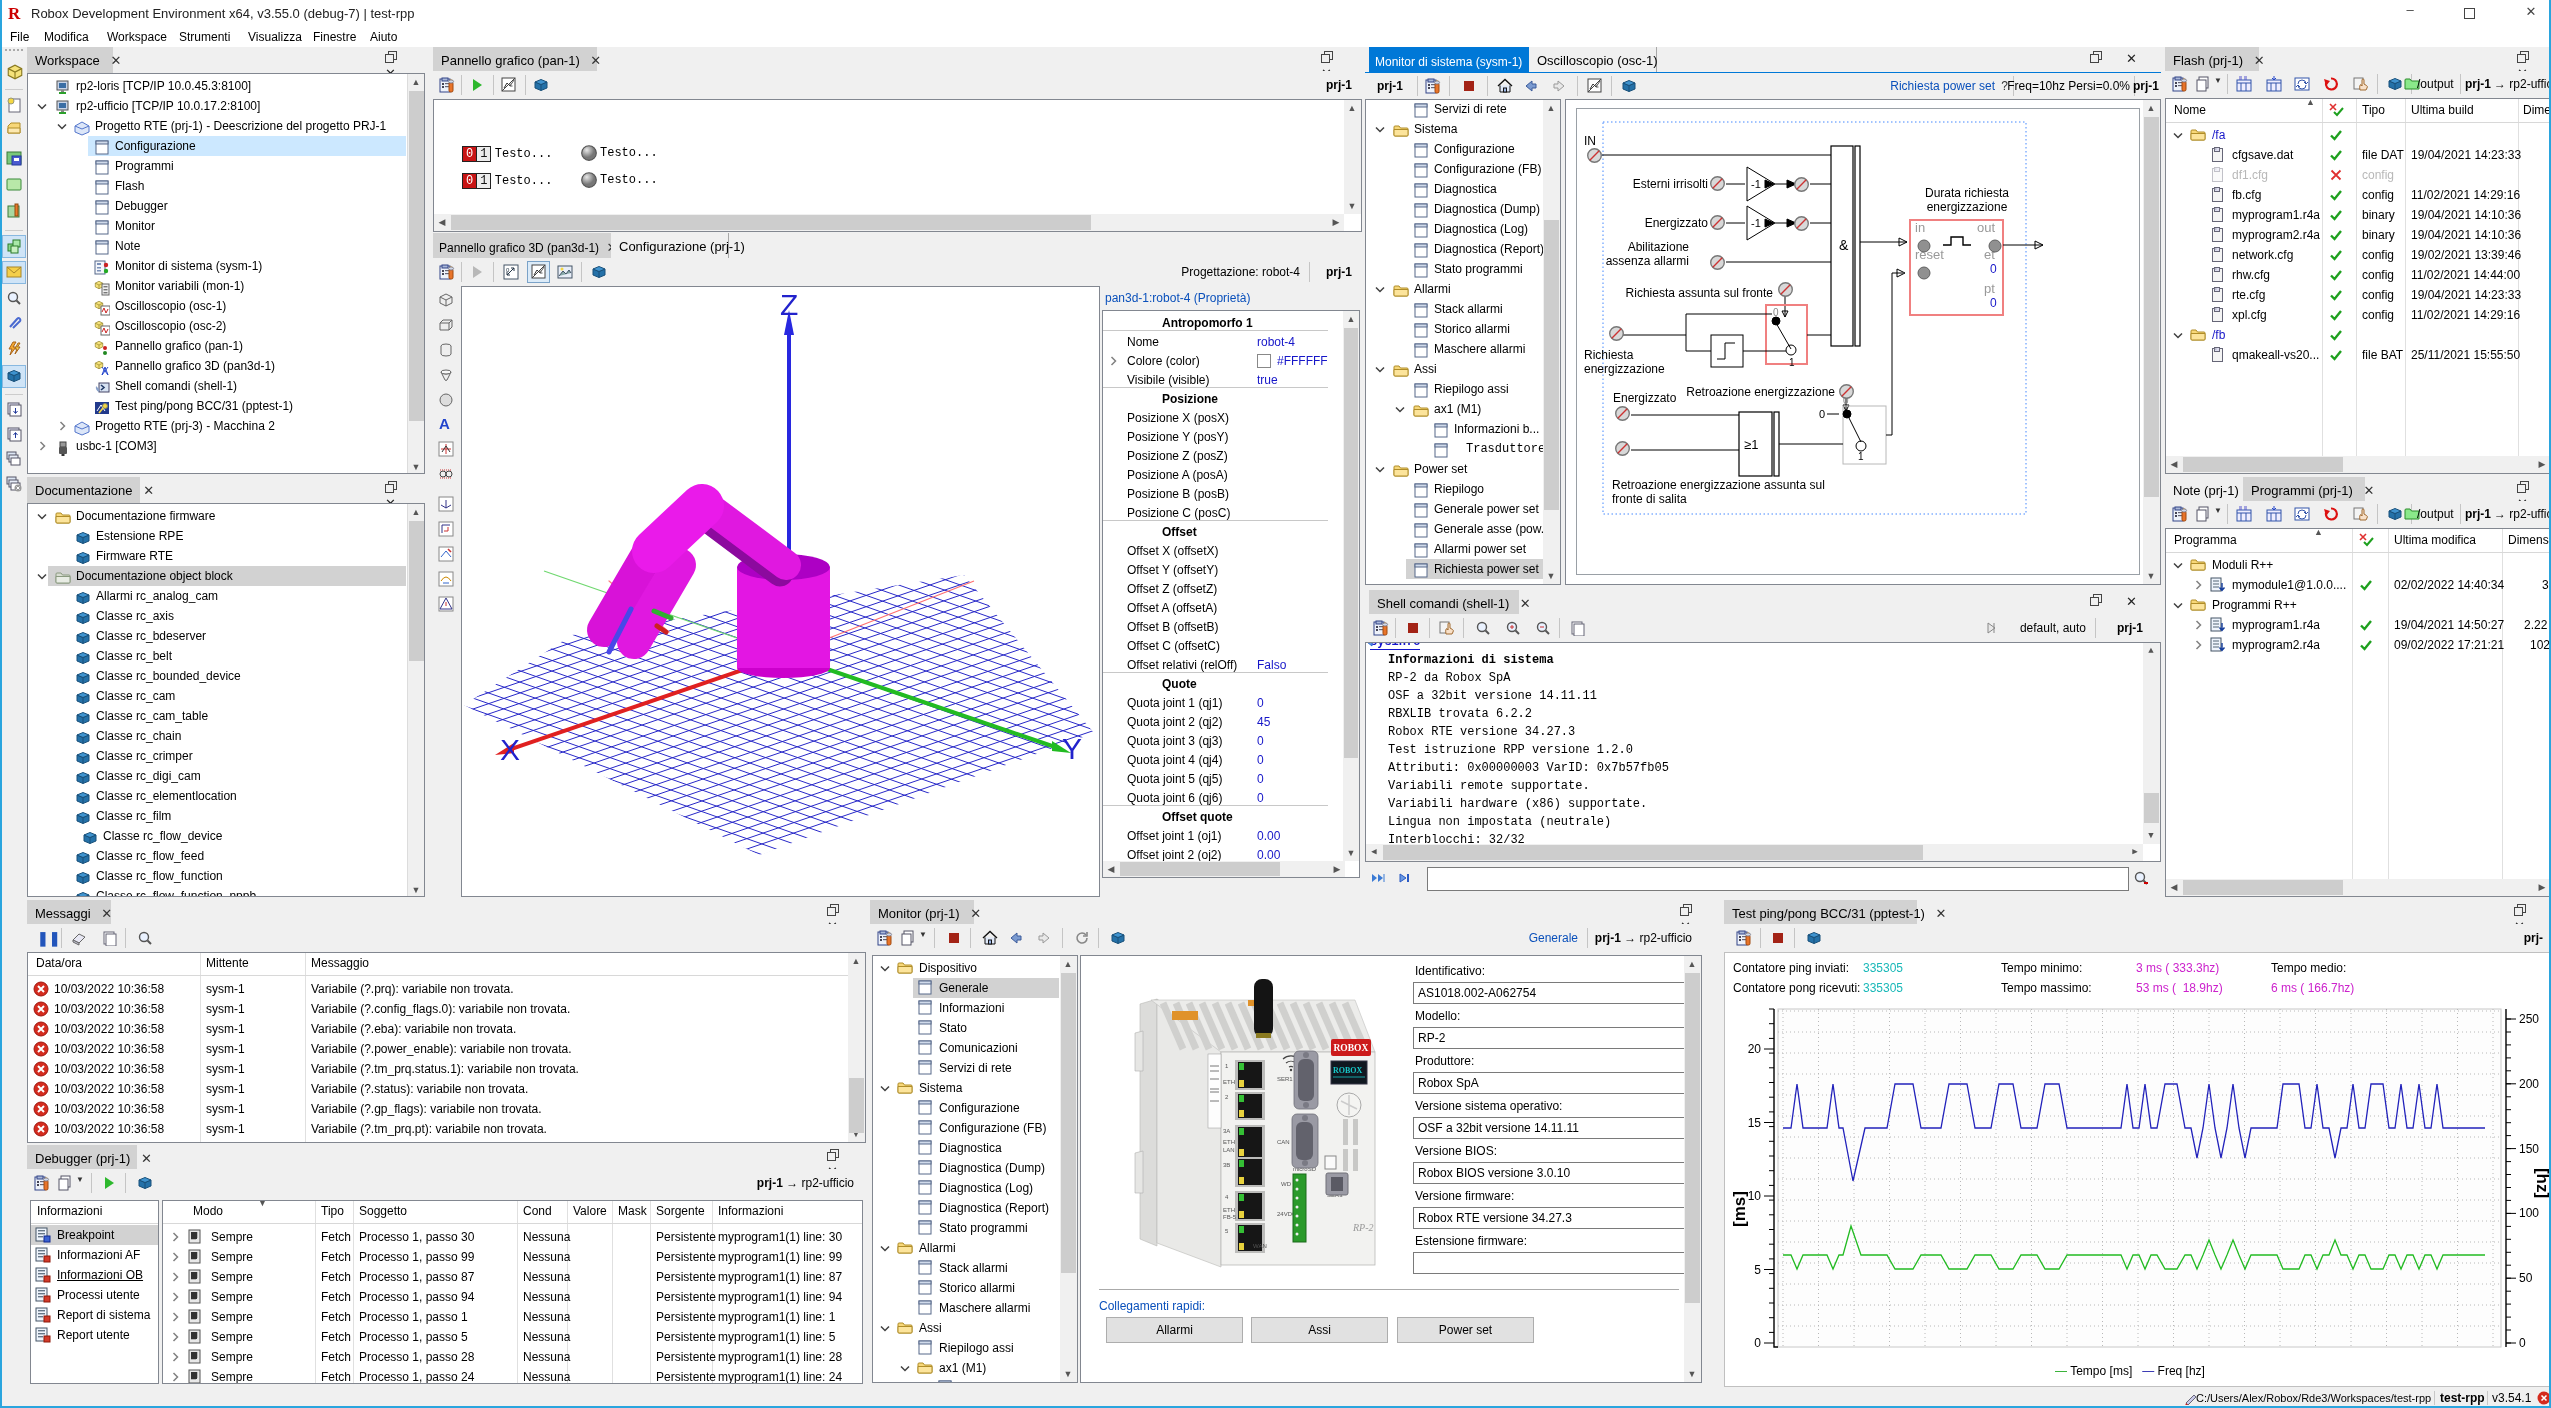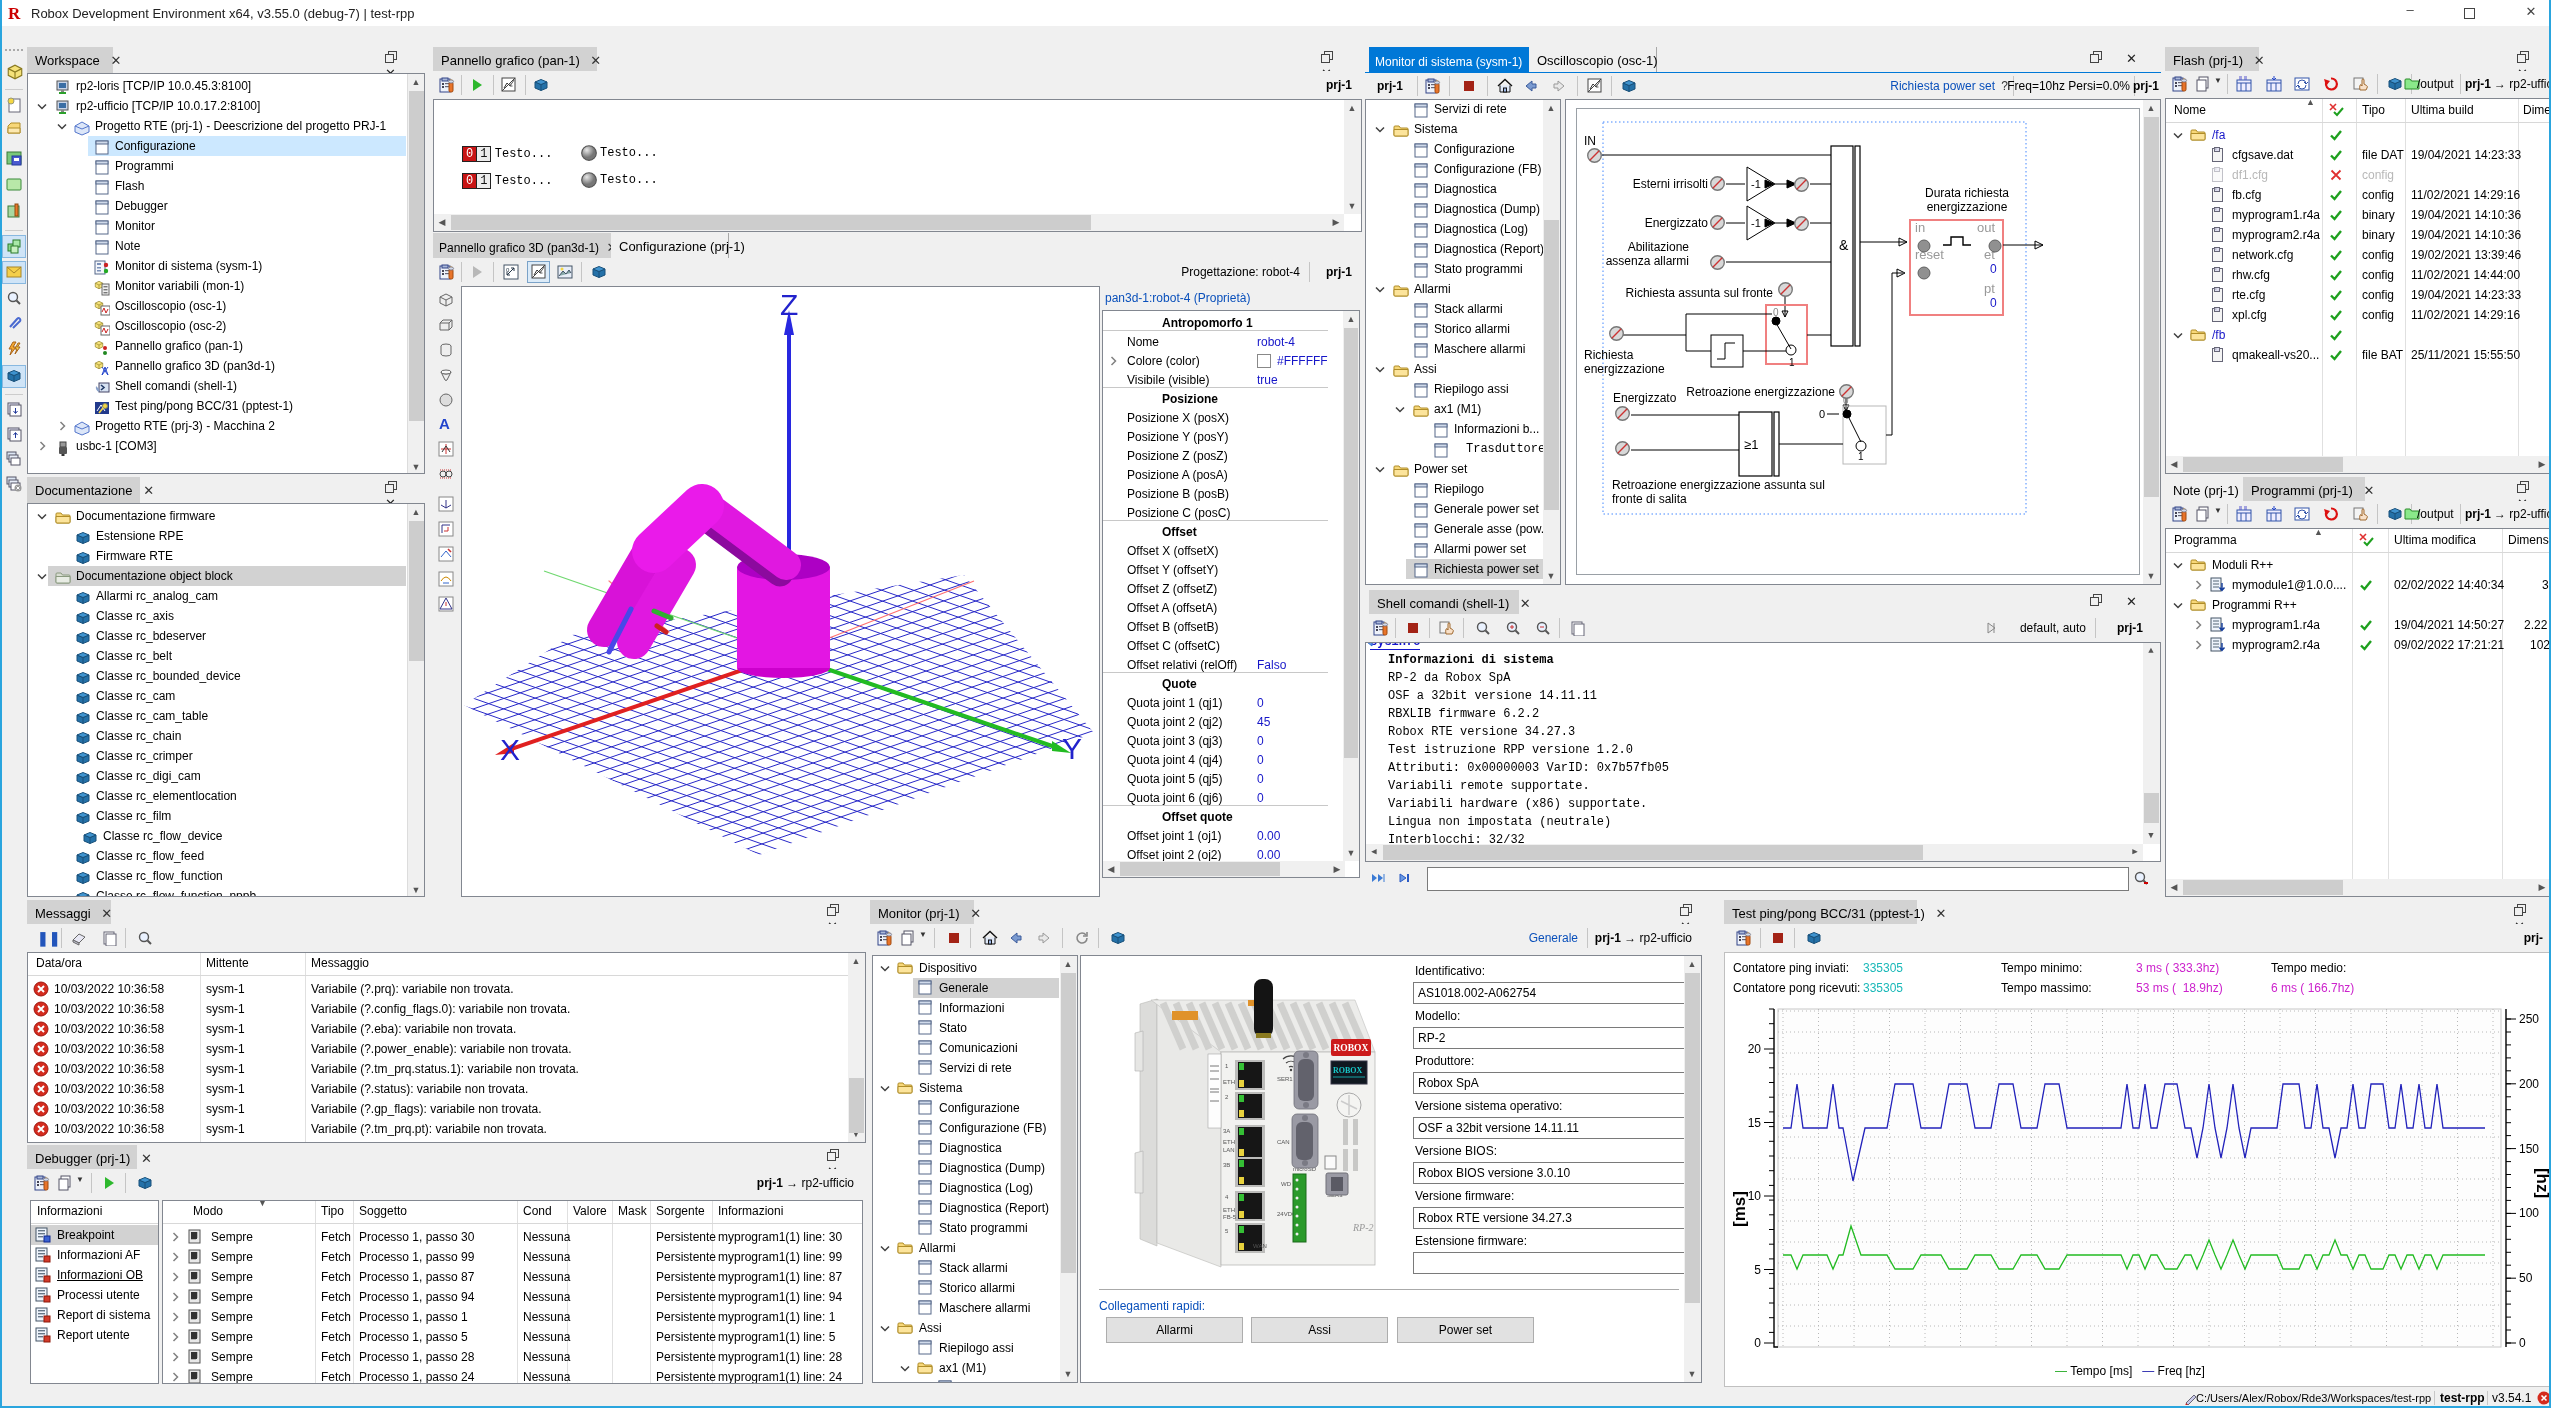--- a/index.html
+++ b/index.html
@@ -254,20 +254,29 @@
         <text x="1" y="14" font-family="Liberation Serif" font-size="17" font-weight="bold" fill="#cc0000">R</text>
       </svg>
     <div class="abs" style="left:31px;top:6px;font-size:13px;color:#222;">Robox Development Environment x64, v3.55.0 (debug-7) | test-rpp</div>
     <div class="abs" style="left:2395px;top:2px;width:30px;text-align:center;color:#444;font-size:13px;">–</div>
     <svg class="abs" style="left:2464px;top:8px" width="11" height="11" viewBox="0 0 11 11">
         <rect x="0.5" y="0.5" width="10" height="10" fill="none" stroke="#444"></rect>
       </svg>
     <div class="abs" style="left:2516px;top:4px;width:30px;text-align:center;color:#444;font-size:13px;">✕</div>
   </div>
 
+  <div class="abs" id="menubar">
+    <span class="abs" style="left:10px;top:4px;">File</span>
+      <span class="abs" style="left:44px;top:4px;">Modifica</span>
+      <span class="abs" style="left:107px;top:4px;">Workspace</span>
+      <span class="abs" style="left:179px;top:4px;">Strumenti</span>
+      <span class="abs" style="left:248px;top:4px;">Visualizza</span>
+      <span class="abs" style="left:313px;top:4px;">Finestre</span>
+      <span class="abs" style="left:370px;top:4px;">Aiuto</span>
+  </div>
 
   <div class="abs" id="leftstrip" style="left:2px;top:47px;width:25px;height:1340px;background:#f0f0f0;">
     <div class="abs" style="left:3px;top:2px;width:18px;height:4px;border-top:2px dotted #aaa;"></div>
     <svg class="abs" style="left:4px;top:16px" width="18" height="18">
         <use href="#i-cube" width="18" height="18"></use>
       </svg>
     <div class="abs" style="left:3px;top:42px;width:18px;height:1px;background:#ccc;"></div>
     <svg class="abs" style="left:4px;top:50px" width="17" height="17">
         <rect x="3" y="2" width="11" height="13" fill="#fff" stroke="#667"></rect>
         <circle cx="5" cy="4" r="3" fill="#f5d742" stroke="#997"></circle>
@@ -1237,21 +1246,21 @@
       <div class="abs" style="right:18px;top:7px;font-weight:bold;">prj-1</div>
     </div>
     <div class="content" style="left:0;top:52px;width:796px;height:220px;font-family:'Liberation Mono',monospace;font-size:12px;">
       <div class="abs" style="left:4px;top:-8px;color:#1414cc;font-weight:bold;border-bottom:1px solid #1414cc;">sysinfo</div>
       <svg class="abs" style="left:-1px;top:-8px" width="14" height="14">
           <path d="M2 7 L7 3 L7 11 Z M7 7 l5 0" stroke="#2a6ad4" fill="#6a9ae4"></path>
         </svg>
       <div class="abs" style="left:22px;top:10px;font-weight:bold;">Informazioni di sistema</div>
       <div class="abs" style="left:22px;top:28px;">RP-2 da Robox SpA</div>
       <div class="abs" style="left:22px;top:46px;">OSF a 32bit versione 14.11.11</div>
-      <div class="abs" style="left:22px;top:64px;">RBXLIB firmware 6.2.2</div>
+      <div class="abs" style="left:22px;top:64px;">RBXLIB trovata 6.2.2</div>
       <div class="abs" style="left:22px;top:82px;">Robox RTE versione 34.27.3</div>
       <div class="abs" style="left:22px;top:100px;">Test istruzione RPP versione 1.2.0</div>
       <div class="abs" style="left:22px;top:118px;">Attributi: 0x00000003 VarID: 0x7b57fb05</div>
       <div class="abs" style="left:22px;top:136px;">Variabili remote supportate.</div>
       <div class="abs" style="left:22px;top:154px;">Variabili hardware (x86) supportate.</div>
       <div class="abs" style="left:22px;top:172px;">Lingua non impostata (neutrale)</div>
       <div class="abs" style="left:22px;top:190px;">Interblocchi: 32/32</div>
       <div class="sb" style="right:0;top:0;width:17px;height:201px;">
         <div class="sbarrow" style="top:0;">▲</div>
           <div class="sbarrow" style="bottom:0;">▼</div>

